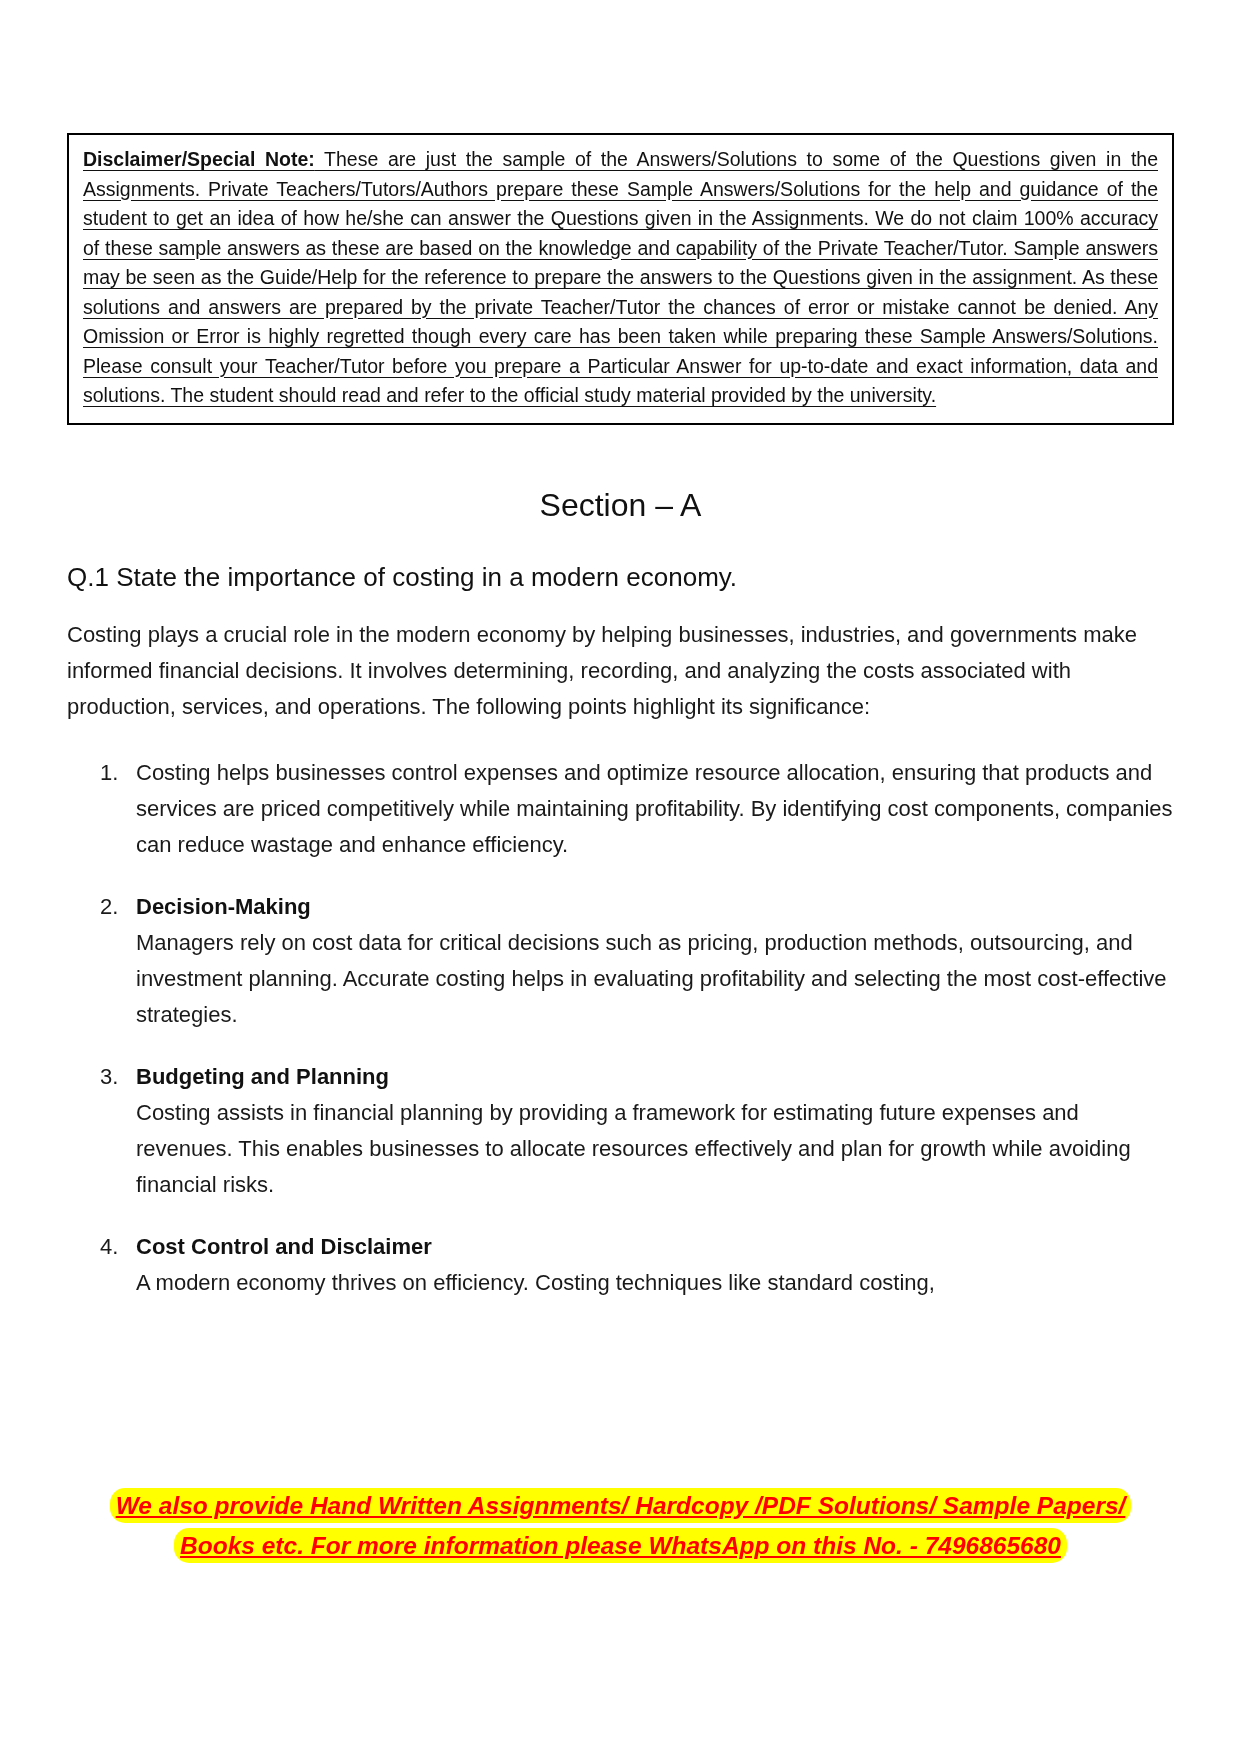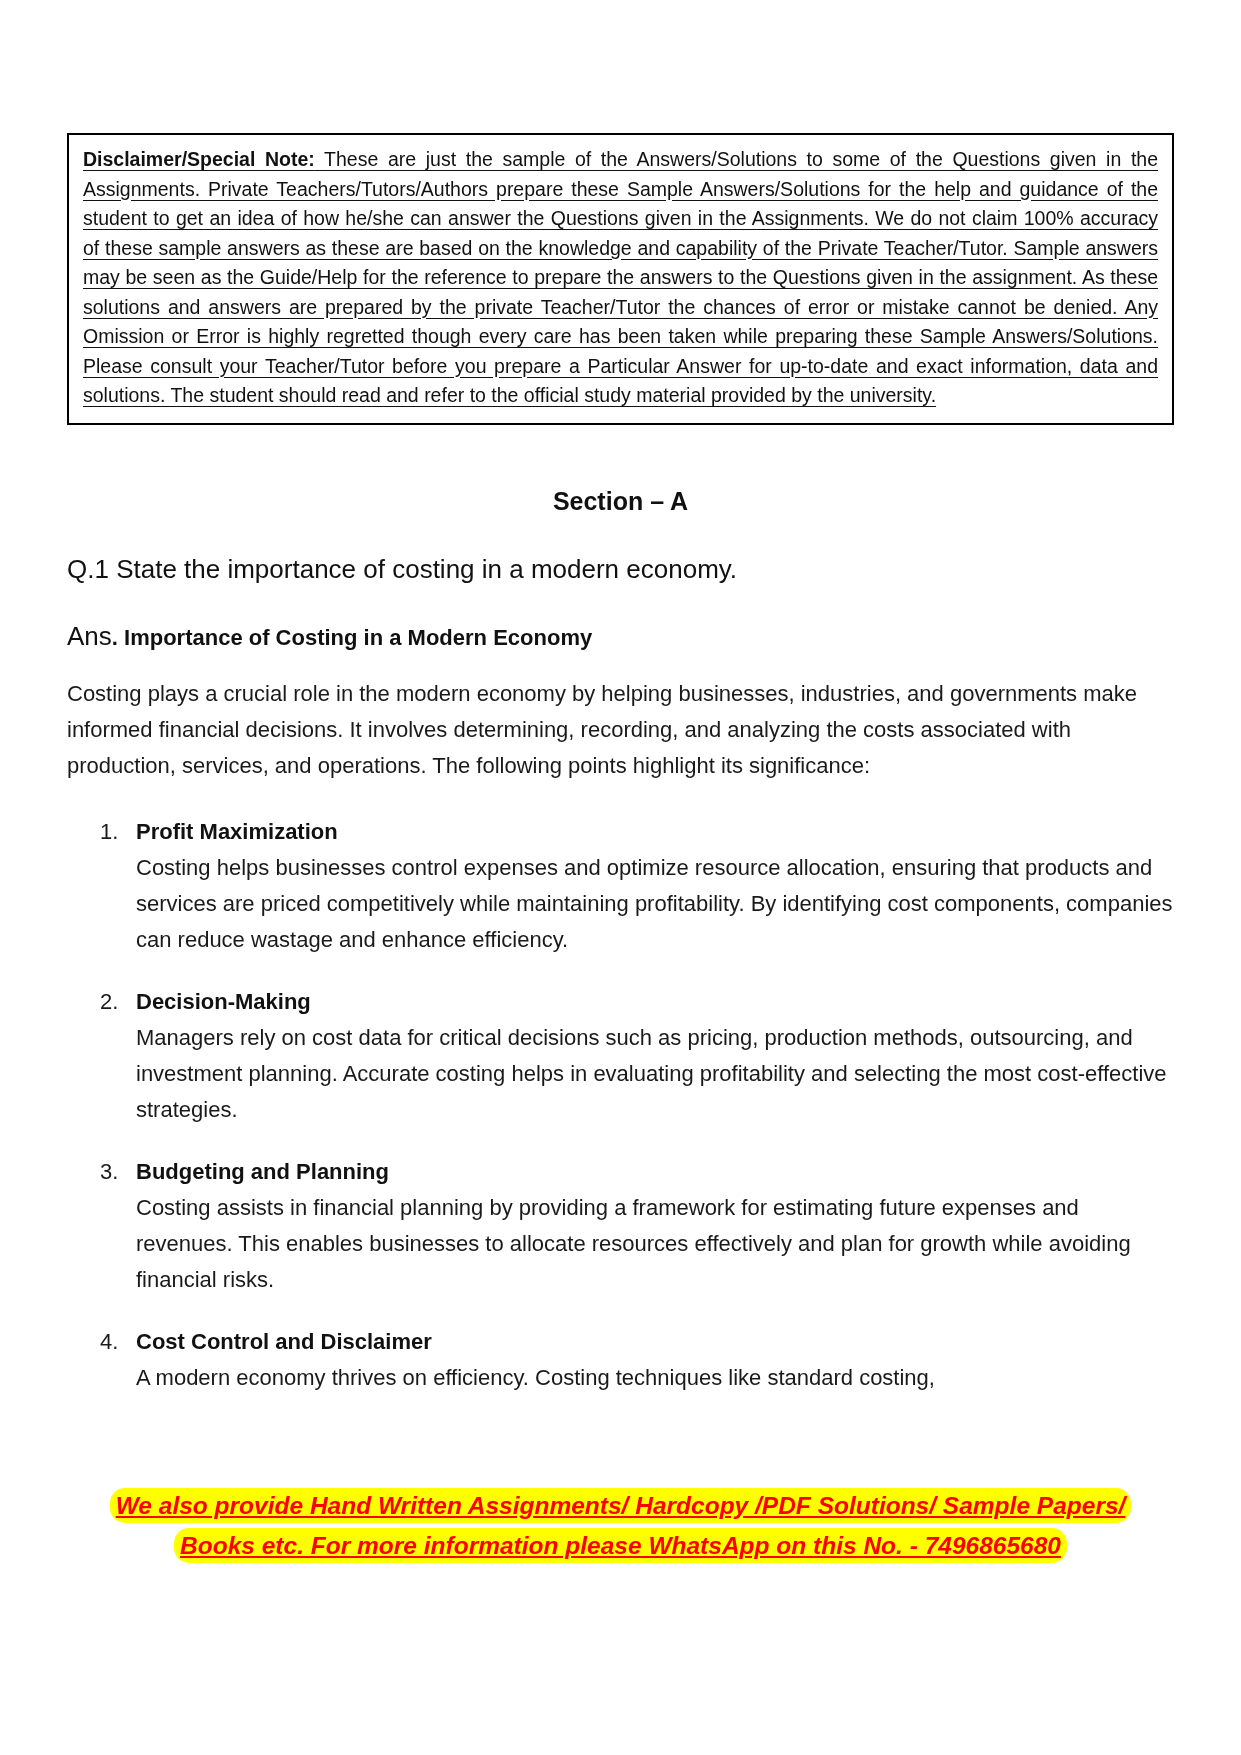--- a/index.html
+++ b/index.html
@@ -36,22 +36,22 @@
     text-underline-offset: 4px;
     color: #111111;
   }
   .disclaimer-text .lead {
     font-weight: bold;
   }
   
   .section-title {
     margin-top: 62px;
     text-align: center;
-    font-weight: bold;
-    font-size: 25px;
+    font-weight: normal;
+    font-size: 32px;
     color: #111111;
   }
   
   .question-title {
     margin-top: 38px;
     font-weight: normal;
     font-size: 26px;
     color: #111111;
   }
   
@@ -139,32 +139,28 @@
     <div class="disclaimer-box">
       <div class="disclaimer-text">
         <span class="lead">Disclaimer/Special Note:</span><span> These are just the sample of the Answers/Solutions to some of the Questions given in the Assignments. Private Teachers/Tutors/Authors prepare these Sample Answers/Solutions for the help and guidance of the student to get an idea of how he/she can answer the Questions given in the Assignments. We do not claim 100% accuracy of these sample answers as these are based on the knowledge and capability of the Private Teacher/Tutor. Sample answers may be seen as the Guide/Help for the reference to prepare the answers to the Questions given in the assignment. As these solutions and answers are prepared by the private Teacher/Tutor the chances of error or mistake cannot be denied. Any Omission or Error is highly regretted though every care has been taken while preparing these Sample Answers/Solutions. Please consult your Teacher/Tutor before you prepare a Particular Answer for up-to-date and exact information, data and solutions. The student should read and refer to the official study material provided by the university.</span>
       </div>
     </div>
 
     <div class="section-title">Section – A</div>
 
     <div class="question-title">Q.1 State the importance of costing in a modern economy.</div>
 
-    <div class="ans-heading">
-      <span class="ans-label">Ans</span><span class="ans-title">. Importance of Costing in a Modern Economy</span>
-    </div>
 
     <div class="intro-para">Costing plays a crucial role in the modern economy by helping businesses, industries, and governments make informed financial decisions. It involves determining, recording, and analyzing the costs associated with production, services, and operations. The following points highlight its significance:</div>
 
     <div class="points">
 
       <div class="list-item">
         <div class="num">1.</div>
         <div class="item-content">
-          <div class="item-title">Profit Maximization</div>
           <div class="item-body">Costing helps businesses control expenses and optimize resource allocation, ensuring that products and services are priced competitively while maintaining profitability. By identifying cost components, companies can reduce wastage and enhance efficiency.</div>
         </div>
       </div>
 
       <div class="list-item">
         <div class="num">2.</div>
         <div class="item-content">
           <div class="item-title">Decision-Making</div>
           <div class="item-body">Managers rely on cost data for critical decisions such as pricing, production methods, outsourcing, and investment planning. Accurate costing helps in evaluating profitability and selecting the most cost-effective strategies.</div>
         </div>

